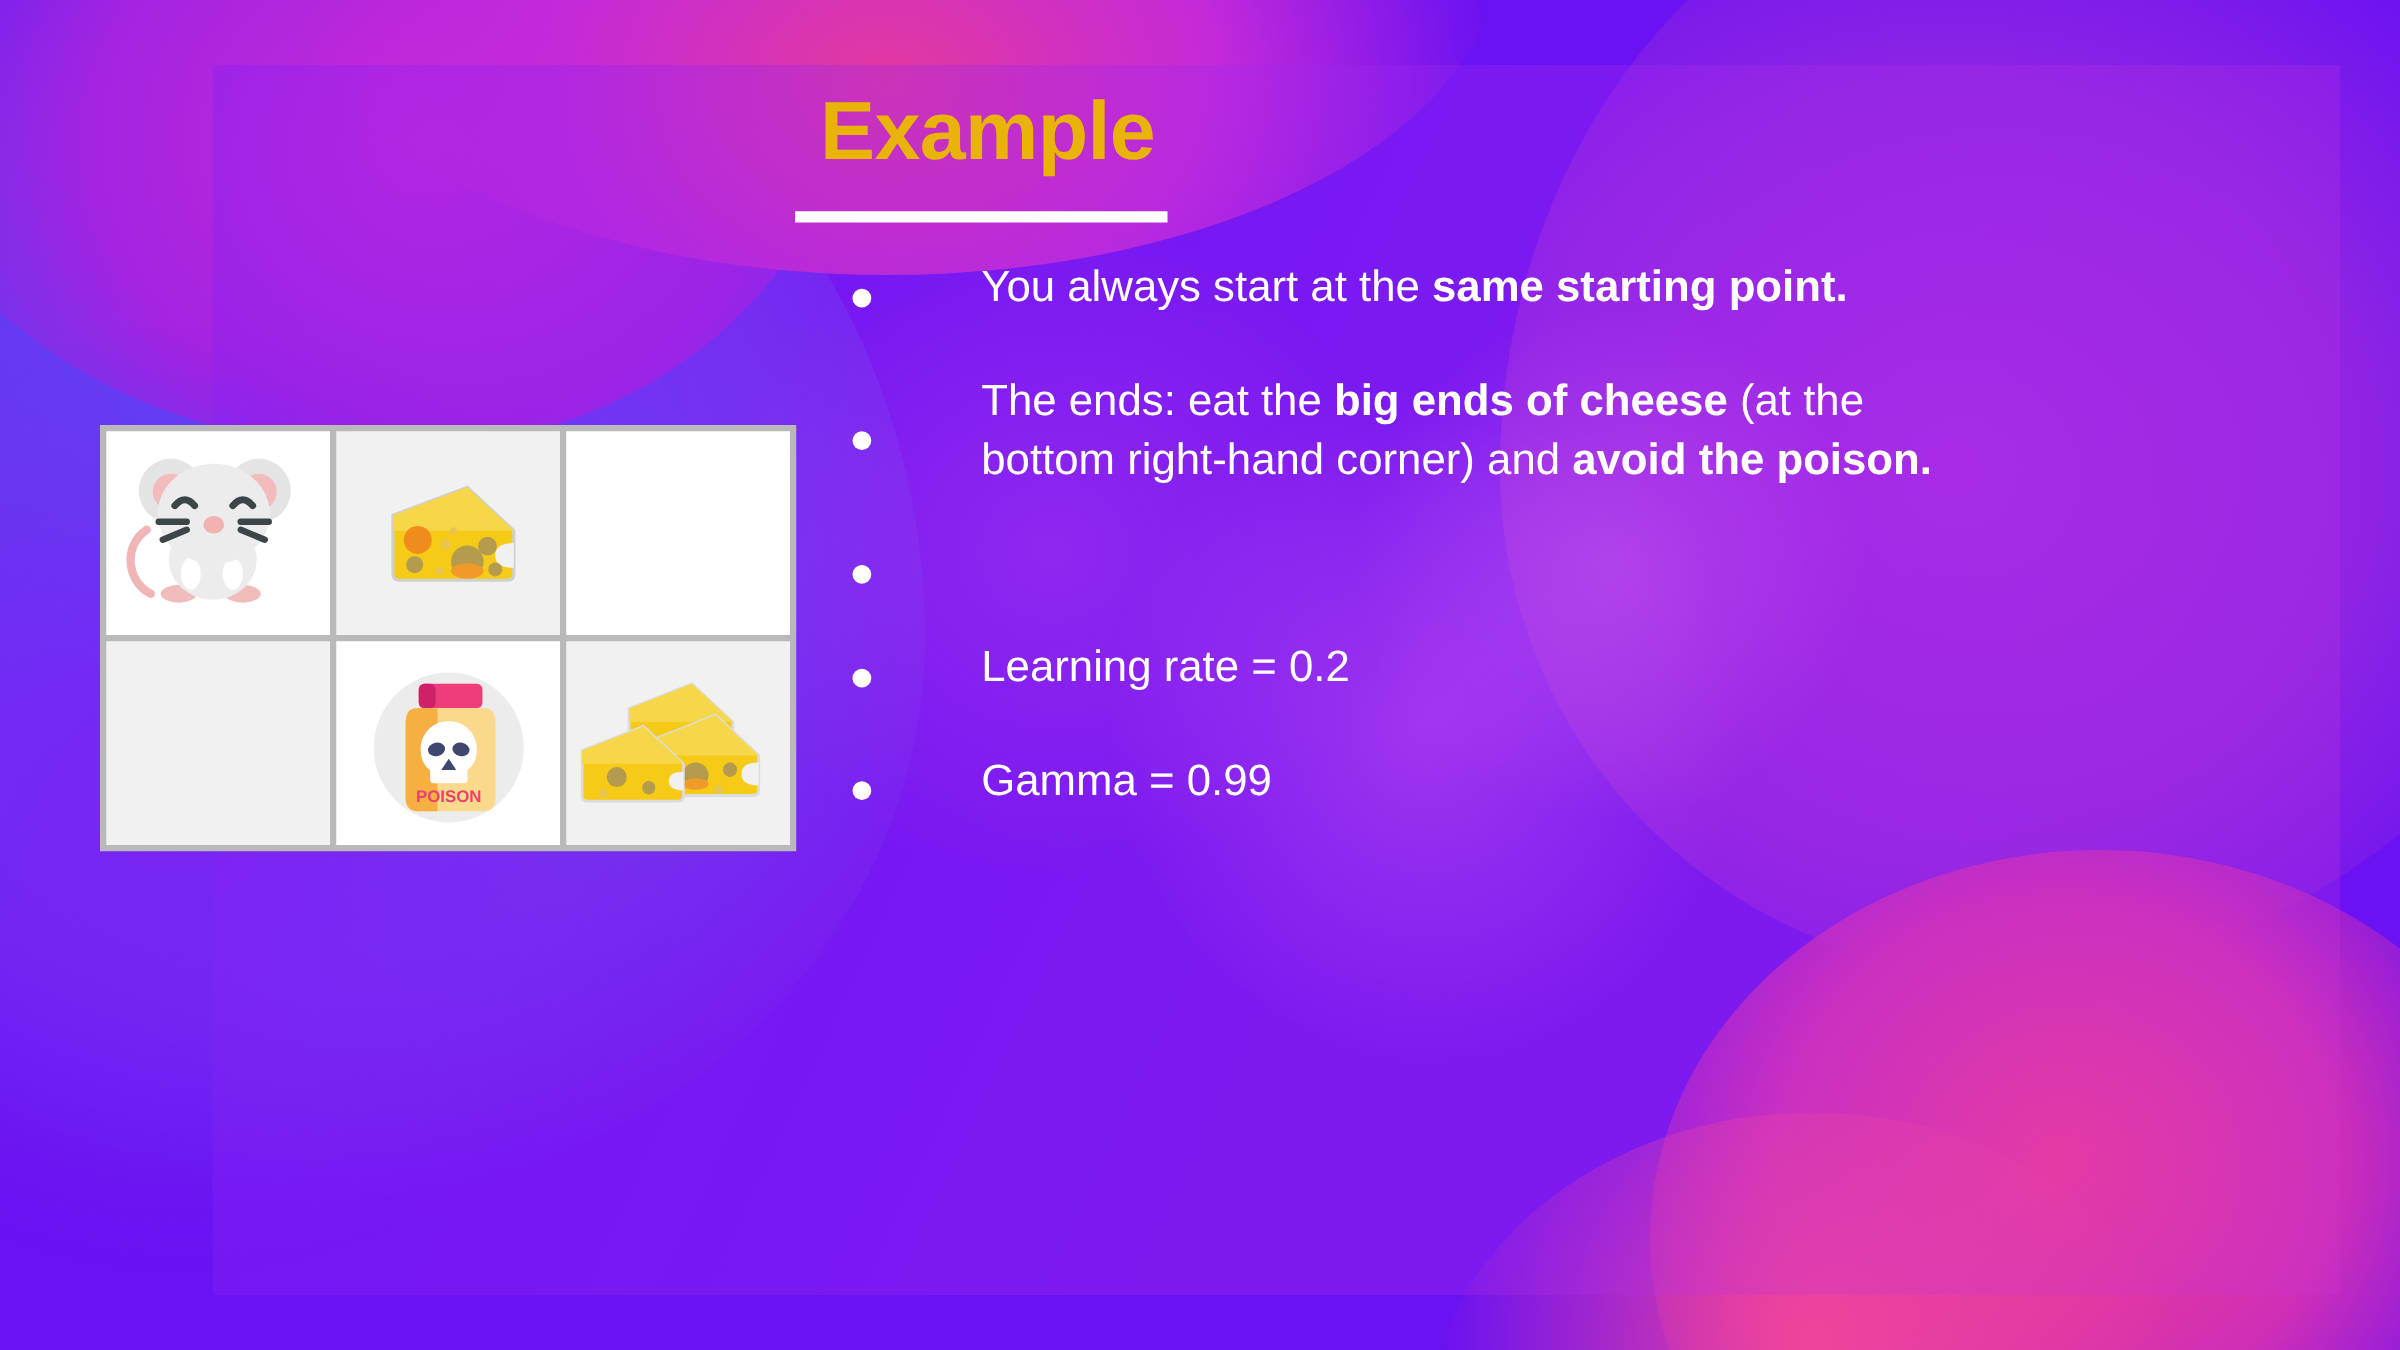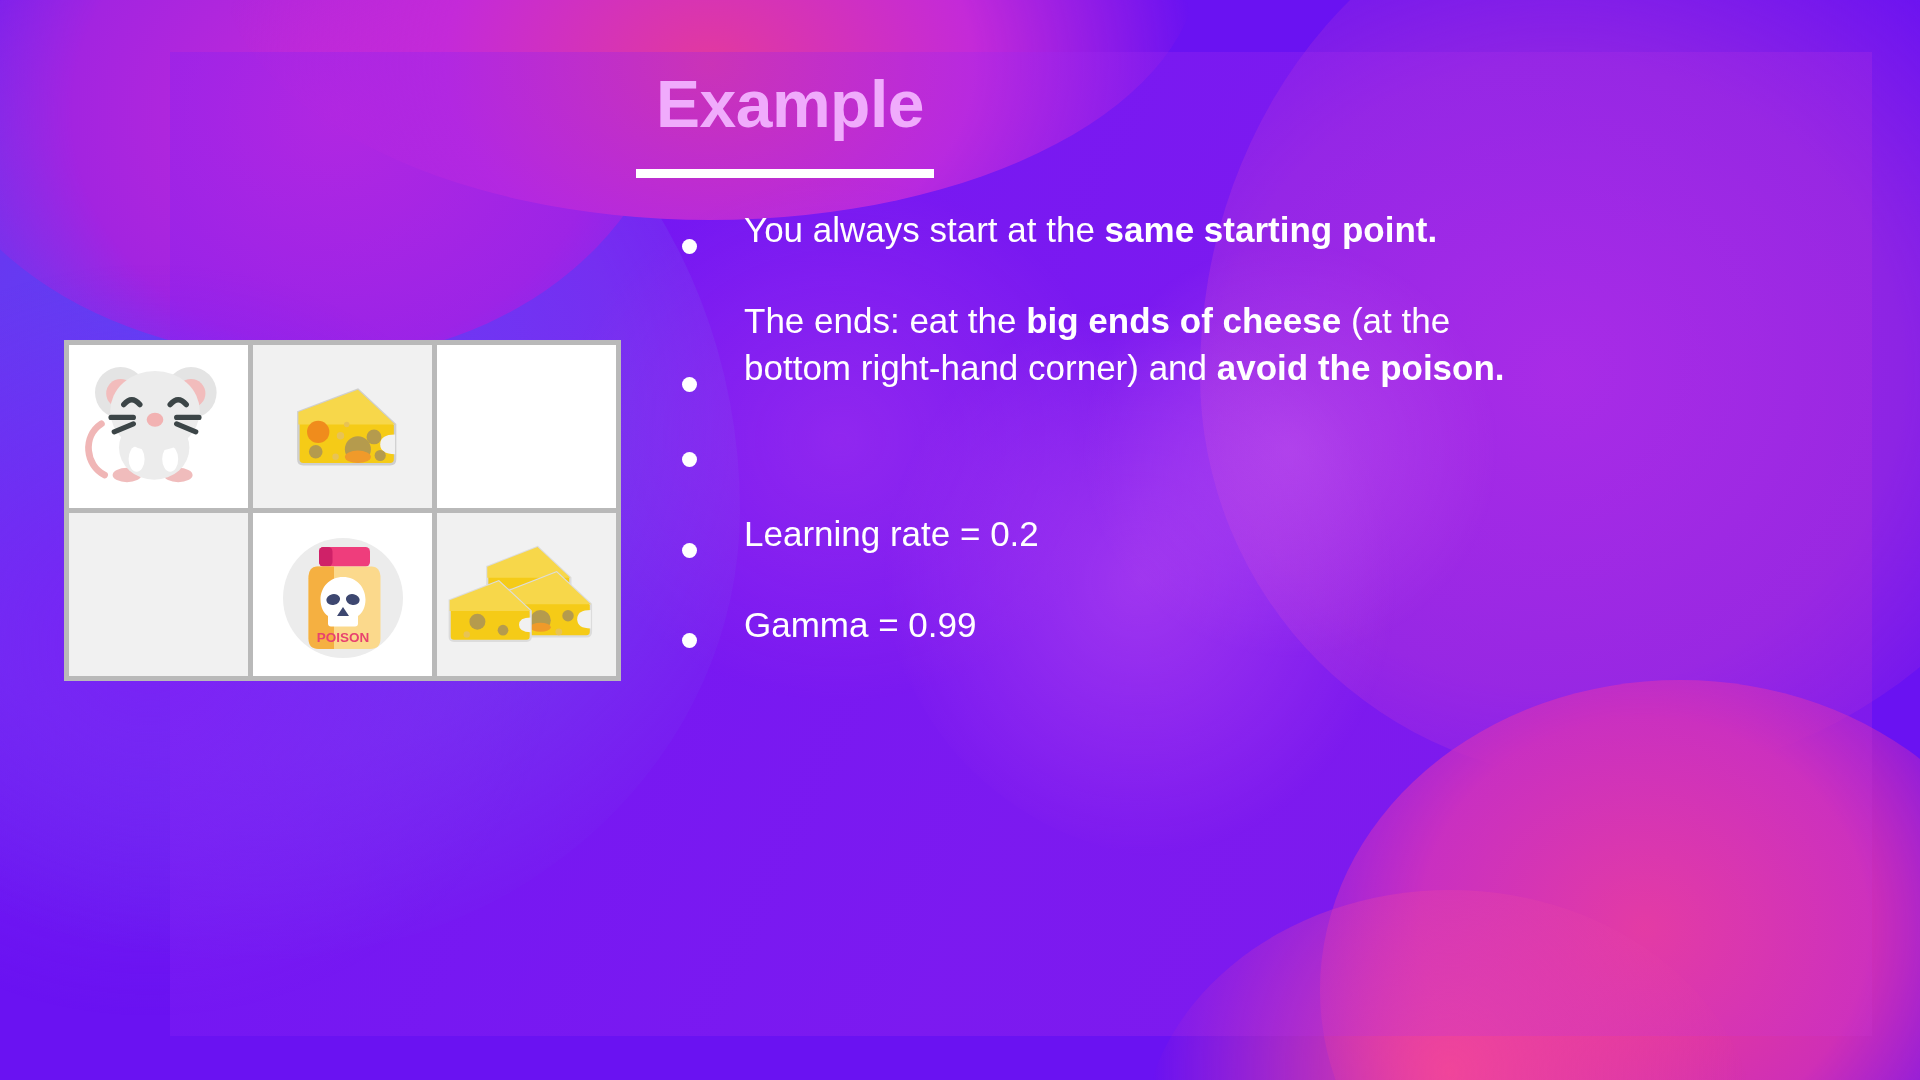--- a/index.html
+++ b/index.html
@@ -67,44 +67,44 @@
 
   
   #panel {
     position:absolute; left:170px; top:52px; right:48px; bottom:44px;
     background:linear-gradient(115deg, rgba(125,30,250,.30) 0%, rgba(170,45,235,.28) 55%, rgba(205,55,210,.22) 100%);
     pointer-events:none;
   }
 
   
   #grid {
-    position:absolute; left:64px; top:340px;
+    position:absolute; left:80px; top:340px;
     width:557px; height:341px;
     display:grid;
     grid-template-columns:1fr 1fr 1fr;
     grid-template-rows:1fr 1fr;
     background:#b9b9b9;
     gap:5px; padding:5px;
   }
   .cell { position:relative; overflow:hidden; display:flex; align-items:center; justify-content:center; }
   .cell.white { background:#ffffff; }
   .cell.gray  { background:#f1f1f1; }
 
   
   #content { position:absolute; left:636px; top:70px; width:1230px; }
   #title {
-    font-size:66px; font-weight:bold; color:#f0abfc;
+    font-size:66px; font-weight:bold; color:#eab308;
     letter-spacing:-.5px; line-height:1.05; padding-left:20px;
   }
   #title-rule {
     margin-top:30px; margin-left:0px;
     width:298px; height:9px; background:#ffffff;
   }
   #bullets { margin-top:28px; padding-left:46px; }
-  .bullet { display:flex; align-items:flex-end; margin-bottom:43px; }
+  .bullet { display:flex; align-items:center; margin-bottom:43px;gap:41px; }
   .bullet:last-child { margin-bottom:12px; }
   .dot {
     flex:0 0 auto; width:15px; height:15px; border-radius:50%;
     background:#ffffff; margin-top:17px; margin-right:47px;
   }
   .btext {
     color:#ffffff; font-size:35px; line-height:1.36; max-width:768px;
     font-weight:400;
   }
   .btext b { font-weight:bold; }

